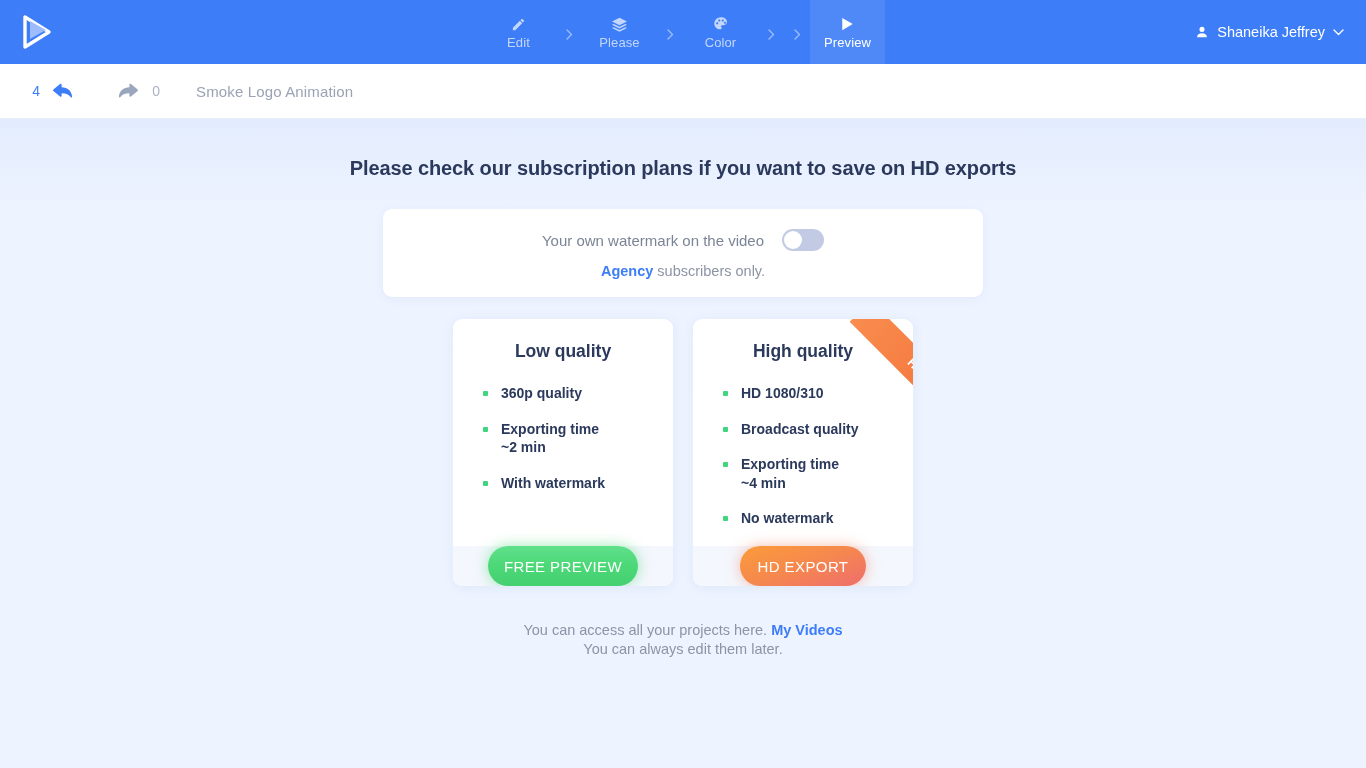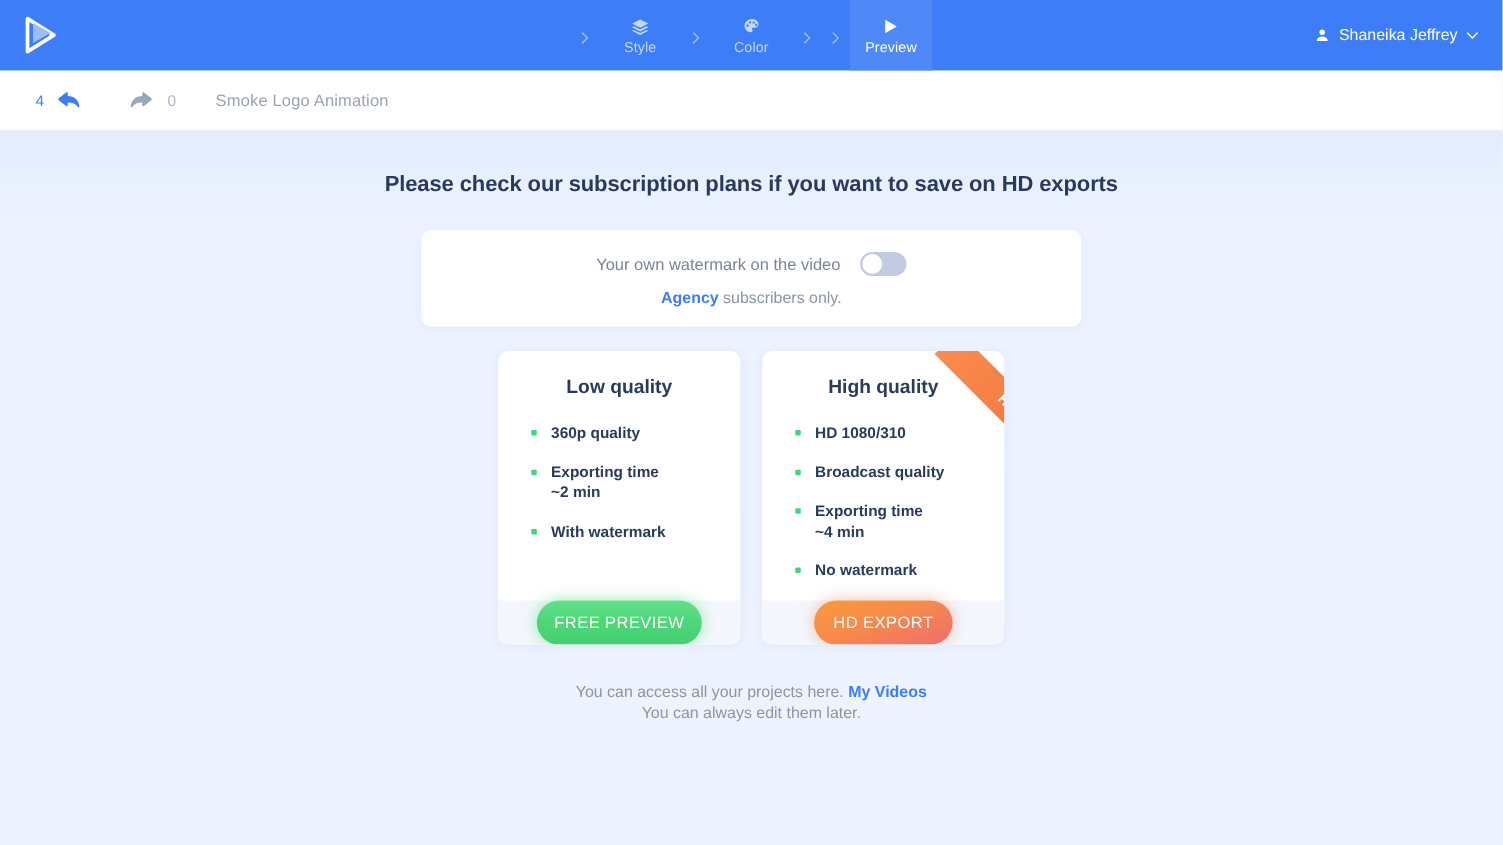--- a/index.html
+++ b/index.html
@@ -330,36 +330,44 @@
 
   <div class="logo">
     <svg width="38" height="38" viewBox="0 0 38 38" aria-hidden="true">
       <path d="M7 4 L7 34 L31 19 Z" fill="none" stroke="#ffffff" stroke-width="3.4" stroke-linejoin="round"></path>
       <path d="M12 8 L28 17 L12 26 Z" fill="#9dbcfb"></path>
     </svg>
   </div>
 
   <div class="steps">
 
+    <a class="step" href="#">
+      <span class="s-icon">
+        <svg width="15" height="15" viewBox="0 0 24 24">
+            <path d="M3 17.2V21h3.8L17.9 9.9l-3.8-3.8L3 17.2zM20.7 7.1c.4-.4.4-1 0-1.4l-2.4-2.4c-.4-.4-1-.4-1.4 0l-1.8 1.8 3.8 3.8 1.8-1.8z"></path>
+          </svg>
+      </span>
+      <span class="s-label">Edit</span>
+    </a>
 
     <span class="chev">
       <svg width="7" height="11" viewBox="0 0 7 11" fill="none">
           <path d="M1 1l4.5 4.5L1 10" stroke-width="1.4" stroke-linecap="round" stroke-linejoin="round"></path>
         </svg>
     </span>
 
     <a class="step" href="#">
       <span class="s-icon">
         <svg width="17" height="15" viewBox="0 0 24 22">
             <path d="M12 1L1 6.5 12 12l11-5.5L12 1z"></path>
             <path d="M1 11.5L12 17l11-5.5-2.6-1.3L12 14.4 3.6 10.2 1 11.5z"></path>
             <path d="M1 16.2L12 21.7l11-5.5-2.6-1.3L12 19.1 3.6 14.9 1 16.2z"></path>
           </svg>
       </span>
-      <span class="s-label">Style</span>
+      <span class="s-label">Please</span>
     </a>
 
     <span class="chev">
       <svg width="7" height="11" viewBox="0 0 7 11" fill="none">
           <path d="M1 1l4.5 4.5L1 10" stroke-width="1.4" stroke-linecap="round" stroke-linejoin="round"></path>
         </svg>
     </span>
 
     <a class="step" href="#">
       <span class="s-icon">

